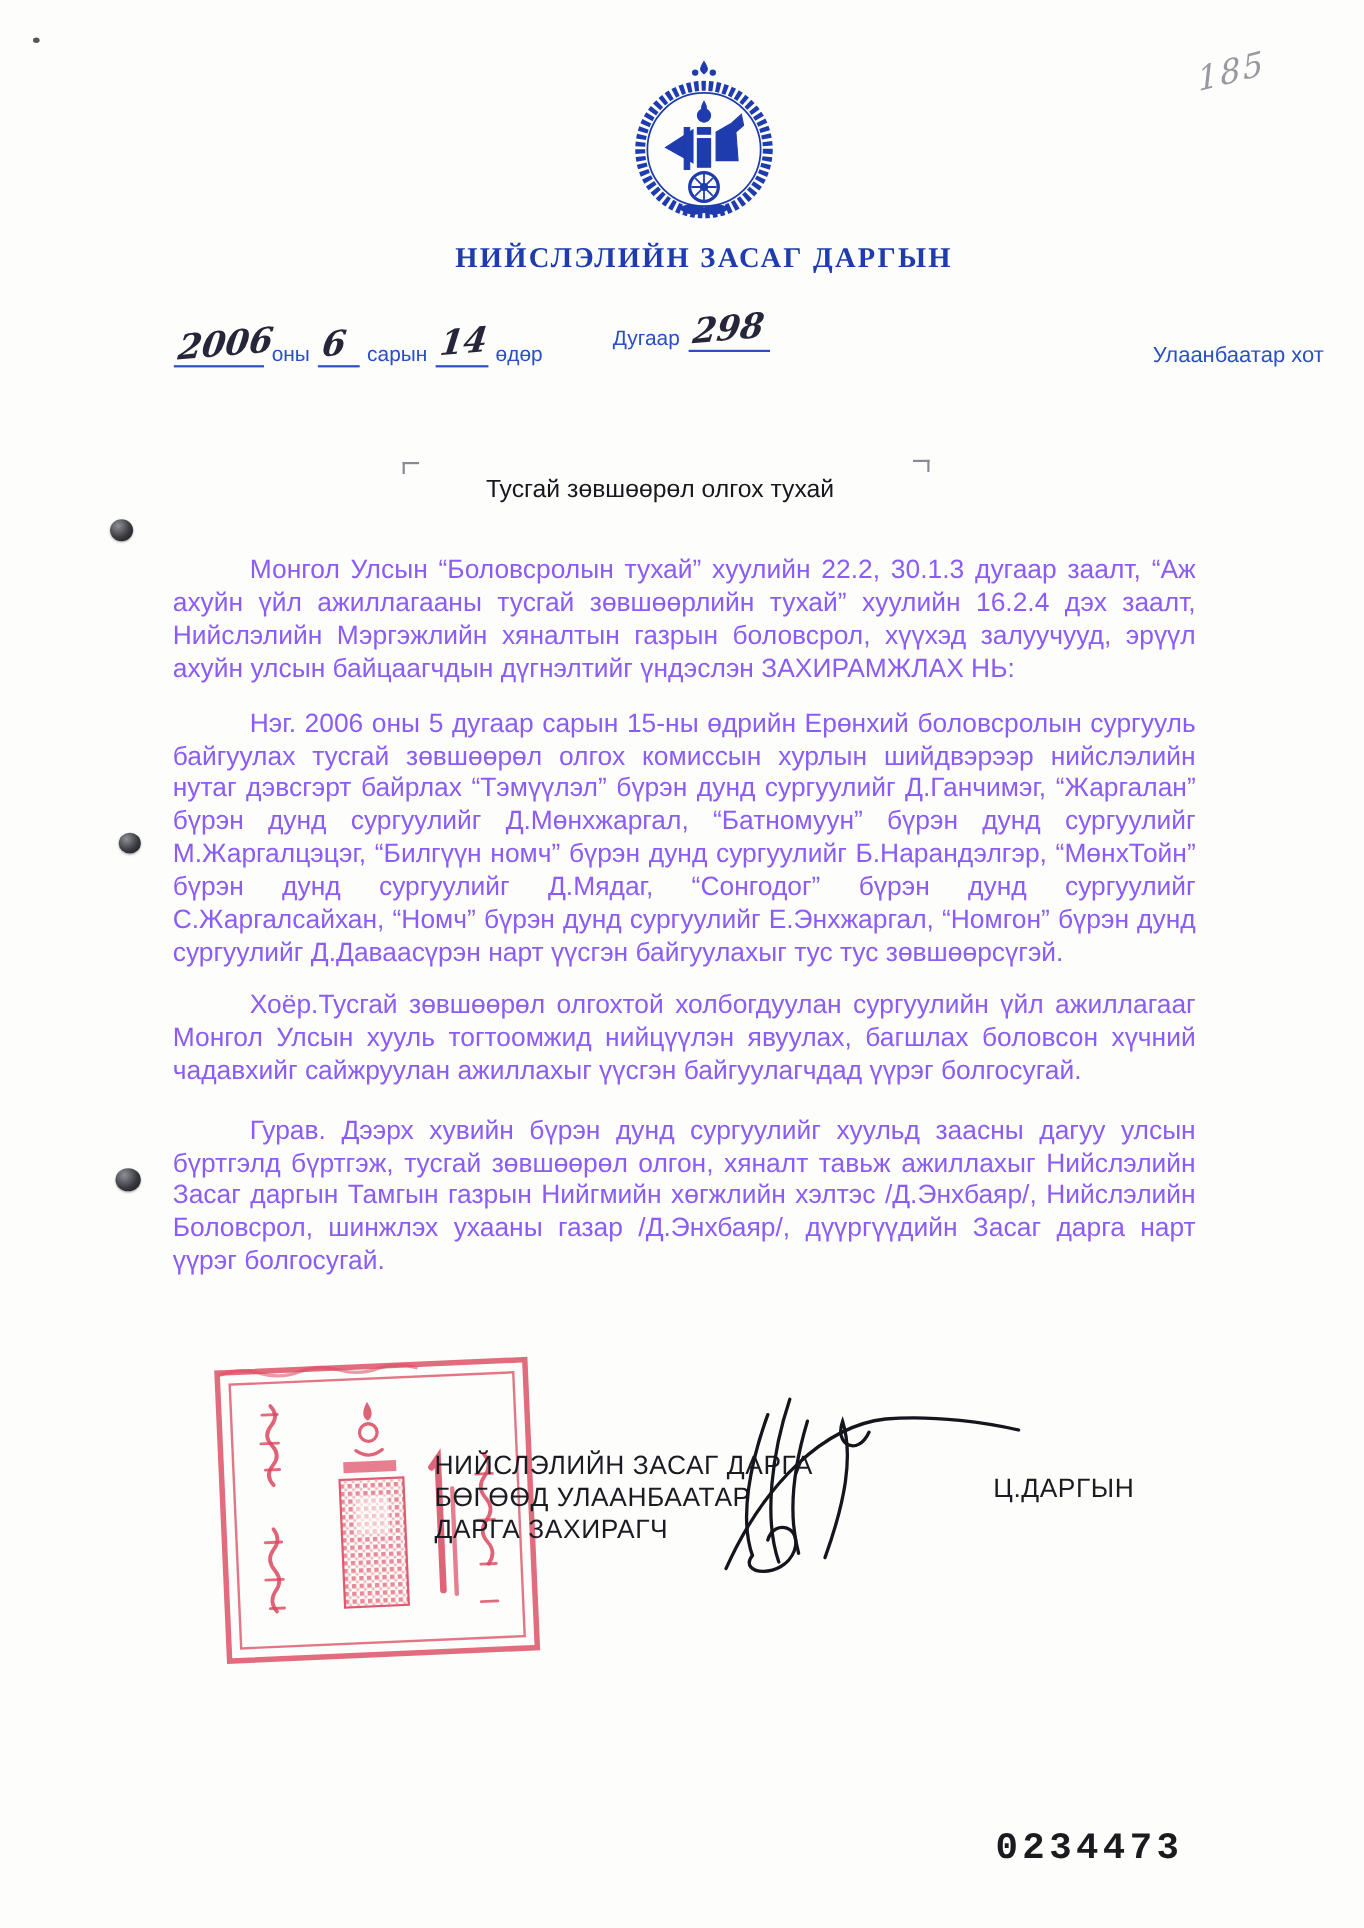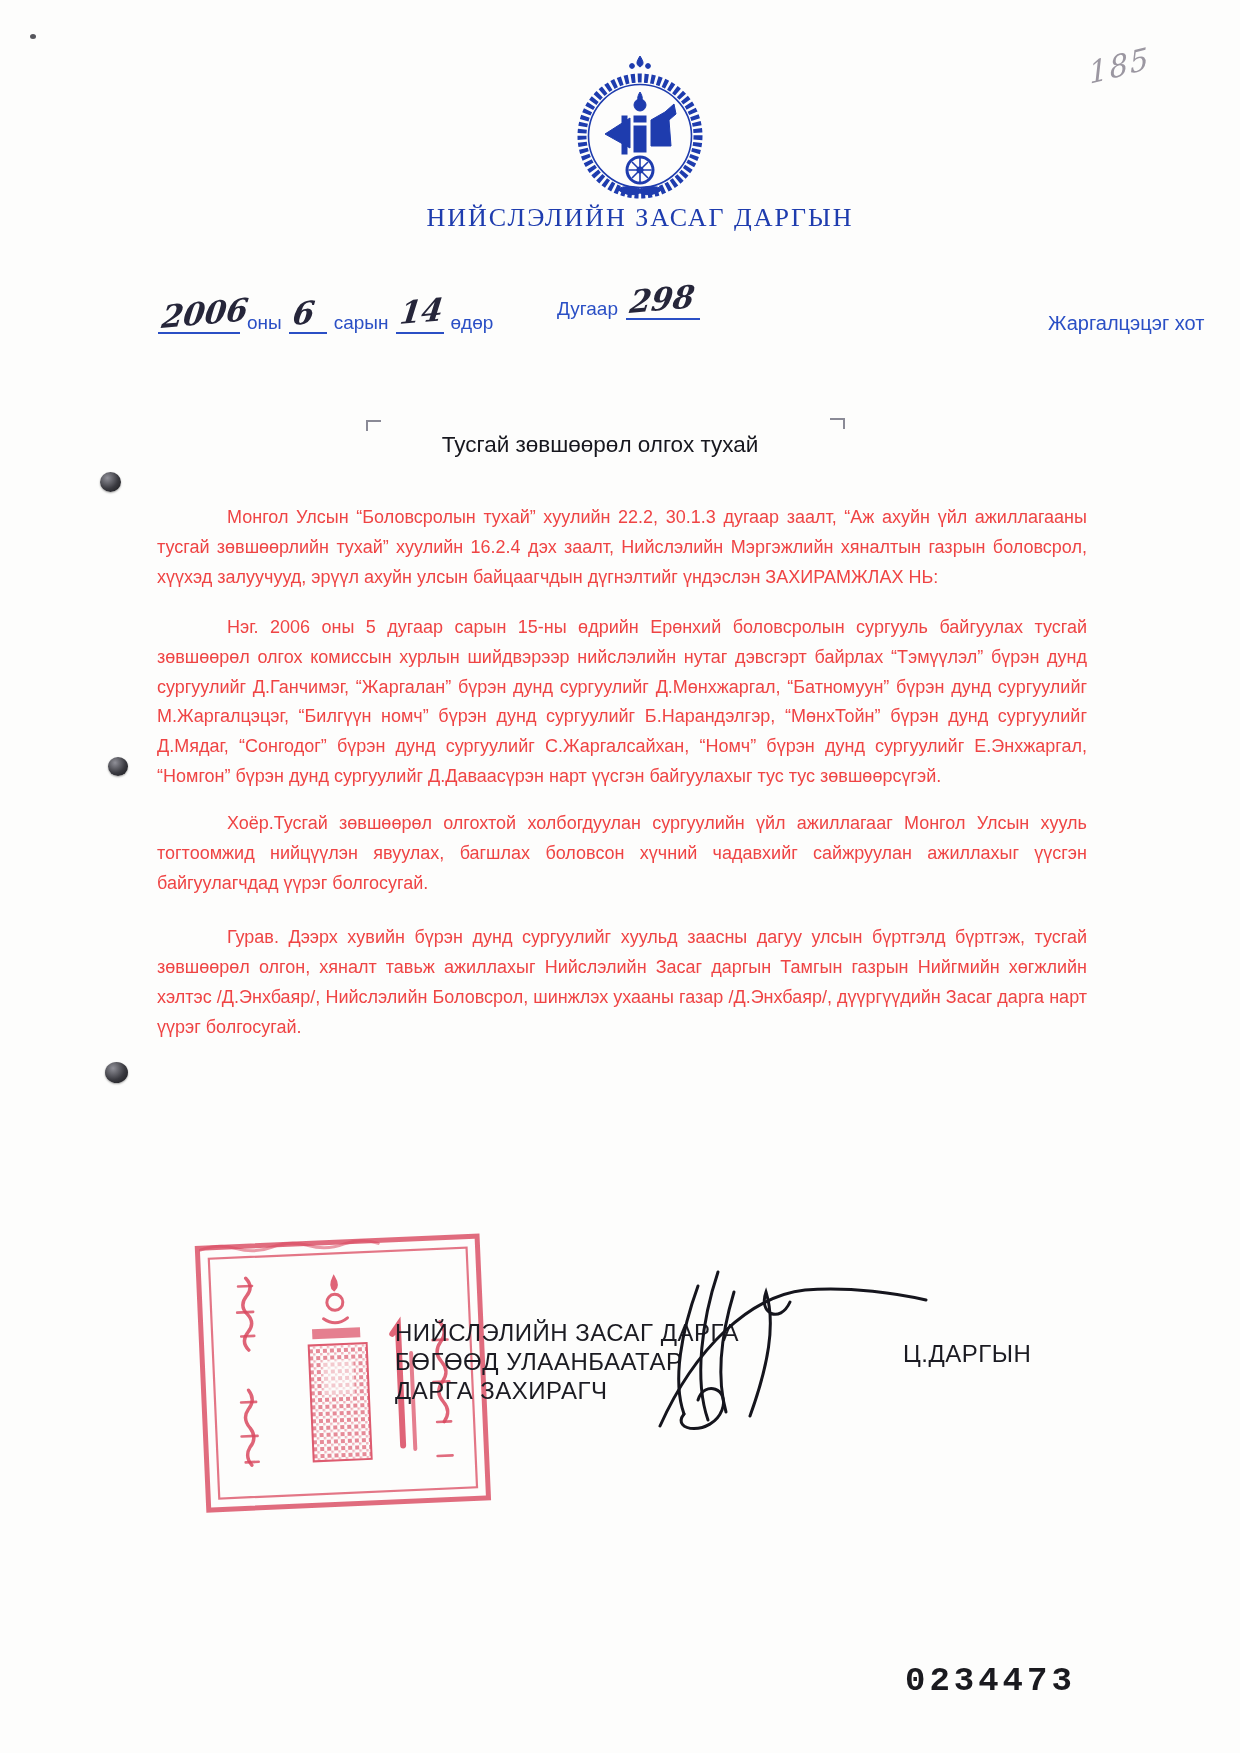--- a/index.html
+++ b/index.html
@@ -26,24 +26,24 @@
     letter-spacing: 2px;
   }
   .speck { position: absolute; left: 30px; top: 34px; width: 6px; height: 5px;
     background: #56565c; border-radius: 50%; }
 
   
   .emblem { position: absolute; left: 577px; top: 54px; width: 126px; height: 152px; }
 
   
   .org-header {
-    position: absolute; left: 300px; top: 203px; width: 680px;
+    position: absolute; left: 300px; top: 220px; width: 680px;
     text-align: center;
     font-family: "Liberation Serif", serif;
-    font-weight: normal;
+    font-weight: bold;
     color: #1e3cae;
   }
   .org-header .line1 { font-size: 26px; letter-spacing: 2px; }
   .org-header .line2 { font-size: 24px; letter-spacing: 3px; margin-top: 4px; }
 
   
   .blue-label { color: #2a4fc5; font-size: 19px; }
   .date-left { position: absolute; left: 158px; top: 296px; display: flex; align-items: flex-end; gap: 7px; }
   .date-num  { position: absolute; left: 557px; top: 282px; display: flex; align-items: flex-end; gap: 8px; }
   .date-city { position: absolute; left: 1048px; top: 312px; font-size: 20px; color: #2a4fc5; }
@@ -67,23 +67,23 @@
   .corner-l { left: 366px; top: 420px; border-left: 2px solid #8a8a96; border-top: 2px solid #8a8a96; }
   .corner-r { left: 830px; top: 418px; border-right: 2px solid #8a8a96; border-top: 2px solid #8a8a96; }
   .doc-title {
     position: absolute; left: 0; top: 432px; width: 1200px;
     text-align: center; font-size: 22.5px; color: #17171e;
   }
 
   
   .body-text { position: absolute; left: 157px; top: 503px; width: 930px; }
   .body-text p {
-    font-size: 18px; line-height: 29.9px;
+    font-size: 24px; line-height: 29.9px;
     text-align: justify; text-indent: 70px;
-    color: #ef4444;
+    color: #8b5cf6;
   }
   .body-text p.p1 { margin-bottom: 20px; }
   .body-text p.p2 { margin-bottom: 17px; }
   .body-text p.p3 { margin-bottom: 24px; }
 
   
   .dot { position: absolute; border-radius: 50%;
     background: radial-gradient(circle at 35% 30%, #909098, #3a3a40 55%, #151518);
     box-shadow: 0 1px 2px rgba(0,0,0,.35); }
   .dot1 { left: 100px; top: 472px; width: 21px; height: 20px; }
@@ -165,21 +165,21 @@
     <span class="blue-label">өдөр</span>
   </div>
 
   <div class="date-num">
     <span class="blue-label">Дугаар</span>
     <span class="blank w-doc">
         <span class="hw">298</span>
       </span>
   </div>
 
-  <div class="date-city">Жаргалцэцэг хот</div>
+  <div class="date-city">Улаанбаатар хот</div>
 
   <div class="corner-mark corner-l"></div>
   <div class="corner-mark corner-r"></div>
   <div class="doc-title">Тусгай зөвшөөрөл олгох тухай</div>
 
   <div class="body-text">
     <p class="p1">Монгол Улсын “Боловсролын тухай” хуулийн 22.2, 30.1.3 дугаар заалт, “Аж ахуйн үйл ажиллагааны тусгай зөвшөөрлийн тухай” хуулийн 16.2.4 дэх заалт, Нийслэлийн Мэргэжлийн хяналтын газрын боловсрол, хүүхэд залуучууд, эрүүл ахуйн улсын байцаагчдын дүгнэлтийг үндэслэн ЗАХИРАМЖЛАХ НЬ:</p>
     <p class="p2">Нэг. 2006 оны 5 дугаар сарын 15-ны өдрийн Ерөнхий боловсролын сургууль байгуулах тусгай зөвшөөрөл олгох комиссын хурлын шийдвэрээр нийслэлийн нутаг дэвсгэрт байрлах “Тэмүүлэл” бүрэн дунд сургуулийг Д.Ганчимэг, “Жаргалан” бүрэн дунд сургуулийг Д.Мөнхжаргал, “Батномуун” бүрэн дунд сургуулийг М.Жаргалцэцэг, “Билгүүн номч” бүрэн дунд сургуулийг Б.Нарандэлгэр, “МөнхТойн” бүрэн дунд сургуулийг Д.Мядаг, “Сонгодог” бүрэн дунд сургуулийг С.Жаргалсайхан, “Номч” бүрэн дунд сургуулийг Е.Энхжаргал, “Номгон” бүрэн дунд сургуулийг Д.Даваасүрэн нарт үүсгэн байгуулахыг тус тус зөвшөөрсүгэй.</p>
     <p class="p3">Хоёр.Тусгай зөвшөөрөл олгохтой холбогдуулан сургуулийн үйл ажиллагааг Монгол Улсын хууль тогтоомжид нийцүүлэн явуулах, багшлах боловсон хүчний чадавхийг сайжруулан ажиллахыг үүсгэн байгуулагчдад үүрэг болгосугай.</p>
     <p class="p4">Гурав. Дээрх хувийн бүрэн дунд сургуулийг хуульд заасны дагуу улсын бүртгэлд бүртгэж, тусгай зөвшөөрөл олгон, хяналт тавьж ажиллахыг Нийслэлийн Засаг даргын Тамгын газрын Нийгмийн хөгжлийн хэлтэс /Д.Энхбаяр/, Нийслэлийн Боловсрол, шинжлэх ухааны газар /Д.Энхбаяр/, дүүргүүдийн Засаг дарга нарт үүрэг болгосугай.</p>

